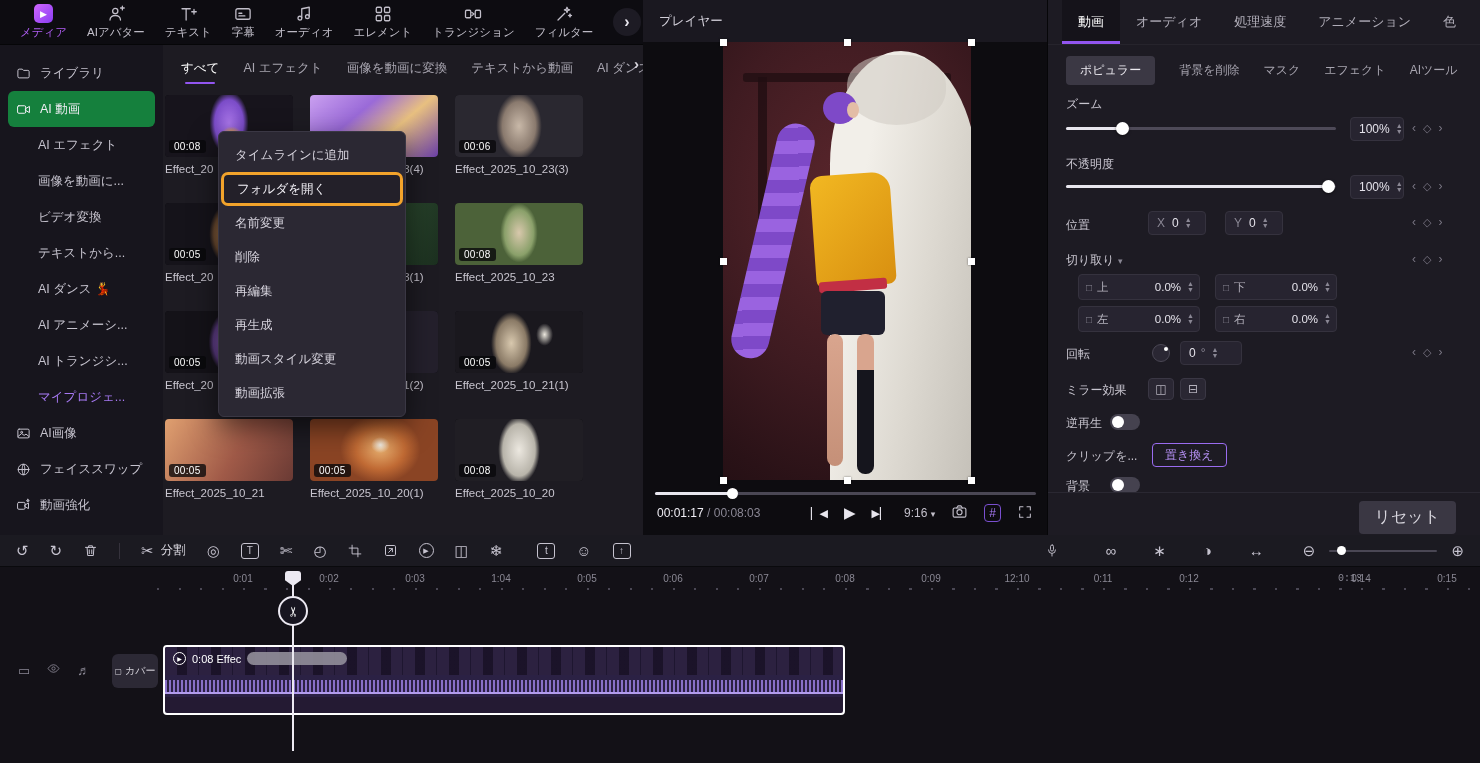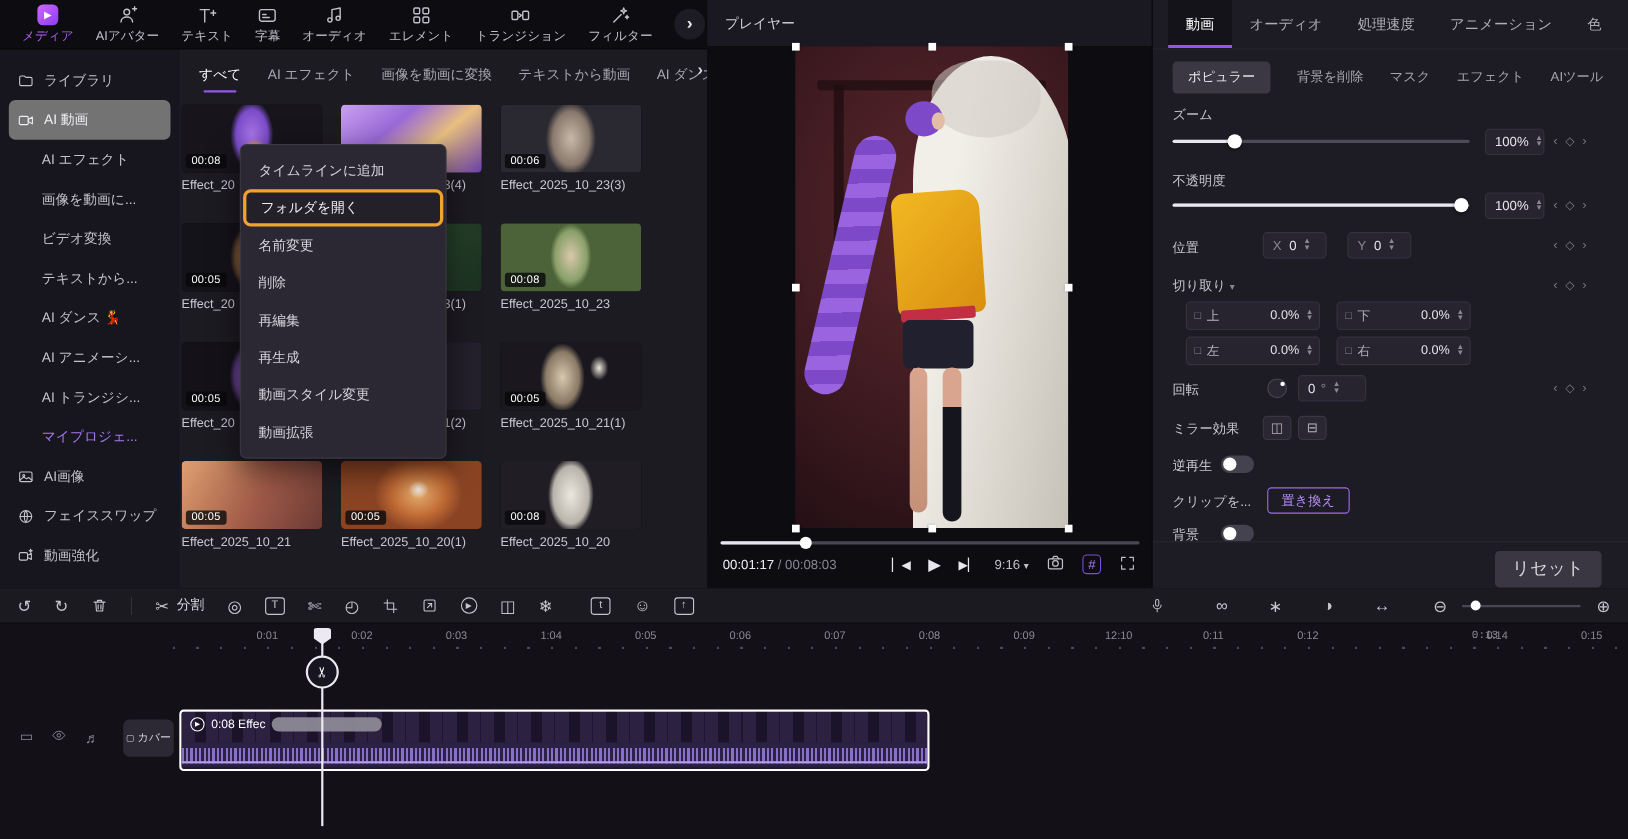--- a/index.html
+++ b/index.html
@@ -20,21 +20,21 @@
                display:flex; align-items:center; justify-content:center; color:#fff; font-size:9px; }
   .nav-chevron { position:absolute; right:2px; top:8px; width:28px; height:28px; border-radius:50%;
                  background:#1d1b24; color:#e8e6ee; display:flex; align-items:center; justify-content:center;
                  font-size:16px; font-weight:bold; }
 
   
   .sidebar { position:absolute; left:0; top:45px; width:163px; height:490px; background:#17151d; padding-top:10px; }
   .side-item { height:36px; margin:0 8px; padding:0 8px; display:flex; align-items:center; gap:9px;
                color:#c5c2cd; font-size:12.5px; border-radius:6px; white-space:nowrap; overflow:hidden; }
   .side-item.indent { padding-left:30px; }
-  .side-item.active { background:#737373; color:#f0eef5; }
+  .side-item.active { background:#15803d; color:#f0eef5; }
   .side-item.purple { color:#a678f2; }
   .side-item svg { stroke:#c5c2cd; fill:none; stroke-width:1.6; stroke-linecap:round; stroke-linejoin:round; flex:0 0 auto; }
   .side-item.active svg { stroke:#f0eef5; }
 
   
   .media { position:absolute; left:163px; top:45px; width:480px; height:490px; background:#1d1b22; }
   .mtabs { position:absolute; left:0; top:8px; right:22px; height:30px; display:flex; gap:24px;
            align-items:center; padding-left:18px; font-size:12.5px; color:#a8a5b0; }
   .mtab { position:relative; white-space:nowrap; }
   .mtab.active { color:#fff; }
@@ -156,21 +156,21 @@
   .zslider { position:relative; width:108px; height:2px; background:#4a4754; border-radius:1px; }
   .zslider::after { content:""; position:absolute; left:8px; top:-4px; width:9px; height:9px; border-radius:50%; background:#fff; }
   .ruler { position:absolute; top:32px; left:0; right:0; height:24px; }
   .rlabel { position:absolute; top:6px; transform:translateX(-50%); font-size:10px; color:#8a8894; }
   .ticks { position:absolute; left:157px; right:10px; top:21px; height:2px;
            background:repeating-linear-gradient(90deg,#4a4754 0 2px,rgba(0,0,0,0) 2px 21.5px); }
   .trackhdr { position:absolute; left:18px; top:127px; display:flex; gap:16px; color:#8a8794; font-size:13px; align-items:center; }
   .trackhdr svg { stroke:#8a8794; fill:none; stroke-width:1.6; }
   .coverbtn { position:absolute; left:112px; top:119px; width:46px; height:34px; background:#2c2935; border-radius:6px;
               display:flex; align-items:center; justify-content:center; gap:3px; font-size:10px; color:#d4d2da; }
-  .clip { position:absolute; left:163px; top:110px; width:682px; height:56px; border:2px solid #fff; border-radius:4px;
+  .clip { position:absolute; left:163px; top:110px; width:682px; height:70px; border:2px solid #fff; border-radius:4px;
           overflow:hidden; background:#241a33; }
   .film { height:28px; background:
           repeating-linear-gradient(90deg, rgba(0,0,0,0) 0 12px, rgba(10,5,18,.5) 12px 22px, rgba(0,0,0,0) 22px 34px),
           repeating-linear-gradient(90deg,#2c2140 0 33px,#1e1630 33px 34px); }
   .wave { position:relative; height:22px; background:#2b2144; }
   .wave::before { content:""; position:absolute; left:0; right:0; bottom:3px; height:14px;
           background:repeating-linear-gradient(90deg,#9379d8 0 2px, rgba(0,0,0,0) 2px 4px); opacity:.9; }
   .wave::after { content:""; position:absolute; left:0; right:0; bottom:3px; height:2px; background:#b29cec; }
   .clip-label { position:absolute; left:8px; top:5px; display:flex; align-items:center; gap:6px; font-size:11px;
                 color:#fff; z-index:2; }

